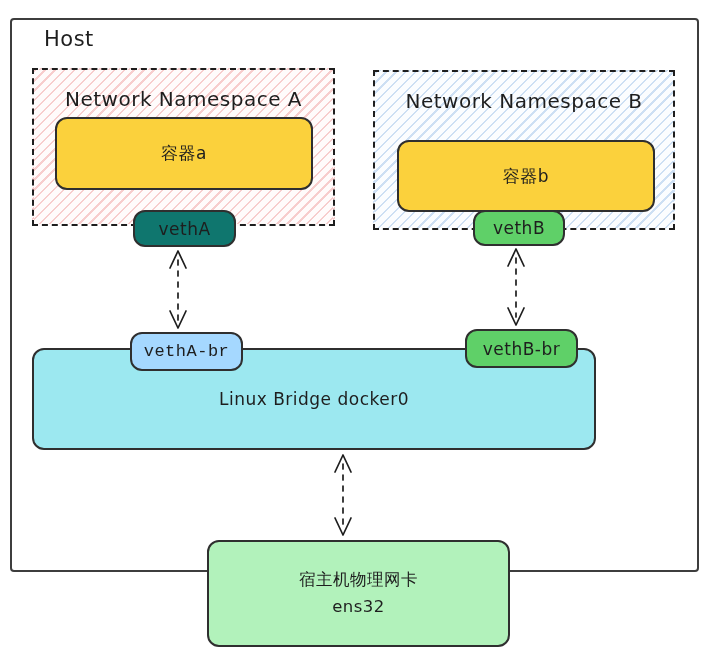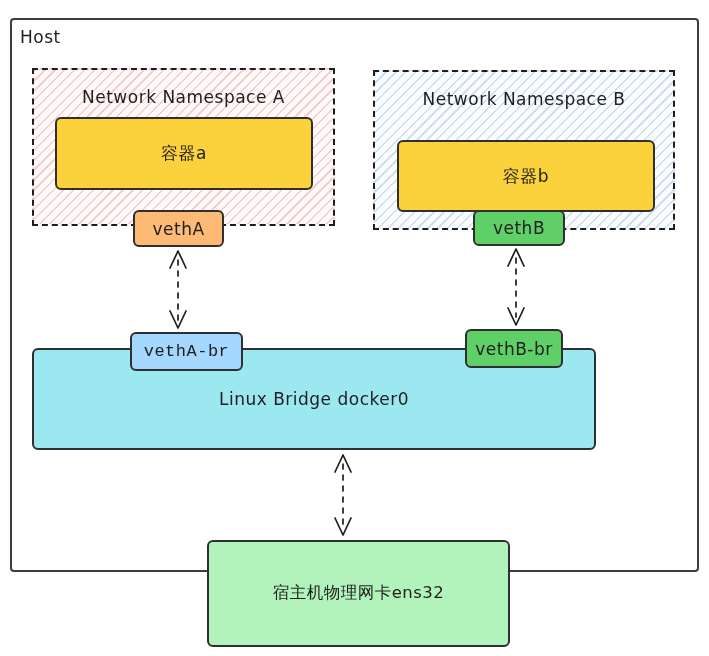--- a/index.html
+++ b/index.html
@@ -19,22 +19,22 @@
   .host-frame {
     position: absolute;
     left: 10px; top: 18px;
     width: 689px; height: 554px;
     border: 2px solid #3d3d3d;
     border-radius: 4px;
     background: transparent;
   }
   .host-label {
     position: absolute;
-    left: 20px; top: 27px;
-    font-size: 17px;
+    left: 44px; top: 27px;
+    font-size: 21px;
     letter-spacing: 0.5px;
   }
   
   .ns {
     position: absolute;
     border: 2px dashed #1e1e1e;
   }
   .ns-a {
     left: 32px; top: 68px;
     width: 303px; height: 158px;
@@ -49,54 +49,54 @@
     background-color: #fbfdff;
     background-image: repeating-linear-gradient(135deg,
       rgba(130,175,225,0.38) 0px, rgba(130,175,225,0.38) 1.6px,
       transparent 1.6px, transparent 7px);
   }
   .ns-title {
     position: absolute;
     top: 17px; left: 0;
     width: 100%;
     text-align: center;
-    font-size: 17px;
+    font-size: 20px;
     letter-spacing: 0.5px;
   }
   
   .node {
     position: absolute;
     display: flex;
     align-items: center;
     justify-content: center;
     border: 2px solid #2f2f2f;
-    border-radius: 6px;
+    border-radius: 12px;
     font-size: 17px;
     letter-spacing: 0.5px;
     text-align: center;
   }
   .container-a { left: 55px;  top: 117px; width: 258px; height: 73px; background: #fbd13c; }
   .container-b { left: 397px; top: 119px; width: 258px; height: 72px; background: #fbd13c; margin-top: 21px; }
-  .veth-a      { left: 133px; top: 210px; width: 91px;  height: 37px; background: #fdba74; z-index: 4; }
+  .veth-a      { left: 133px; top: 210px; width: 103px;  height: 37px; background: #0f766e; z-index: 4; }
   .veth-b      { left: 473px; top: 210px; width: 92px;  height: 36px; background: #5fd068; z-index: 4; }
   .veth-a-br   { left: 130px; top: 332px; width: 113px; height: 39px; background: #a5d8ff; z-index: 4; font-family: Liberation Mono, monospace; }
-  .veth-b-br   { left: 465px; top: 329px; width: 98px; height: 39px; background: #5fd068; z-index: 4; text-align: center; }
+  .veth-b-br   { left: 465px; top: 329px; width: 113px; height: 39px; background: #5fd068; z-index: 4; text-align: center; }
   .bridge {
     left: 32px; top: 348px;
     width: 564px; height: 102px;
     background: #9ce8f0;
     flex-direction: column;
     z-index: 1;
     line-height: 1.55;
   }
   .nic {
     left: 207px; top: 540px;
     width: 303px; height: 107px;
     background: #b2f2bb;
-    flex-direction: row;
+    flex-direction: column;
     z-index: 3;
     line-height: 1.6;
     font-size: 16.5px;
   }
   .arrows {
     position: absolute;
     left: 0; top: 0;
     width: 709px; height: 656px;
     z-index: 2;
     pointer-events: none;

